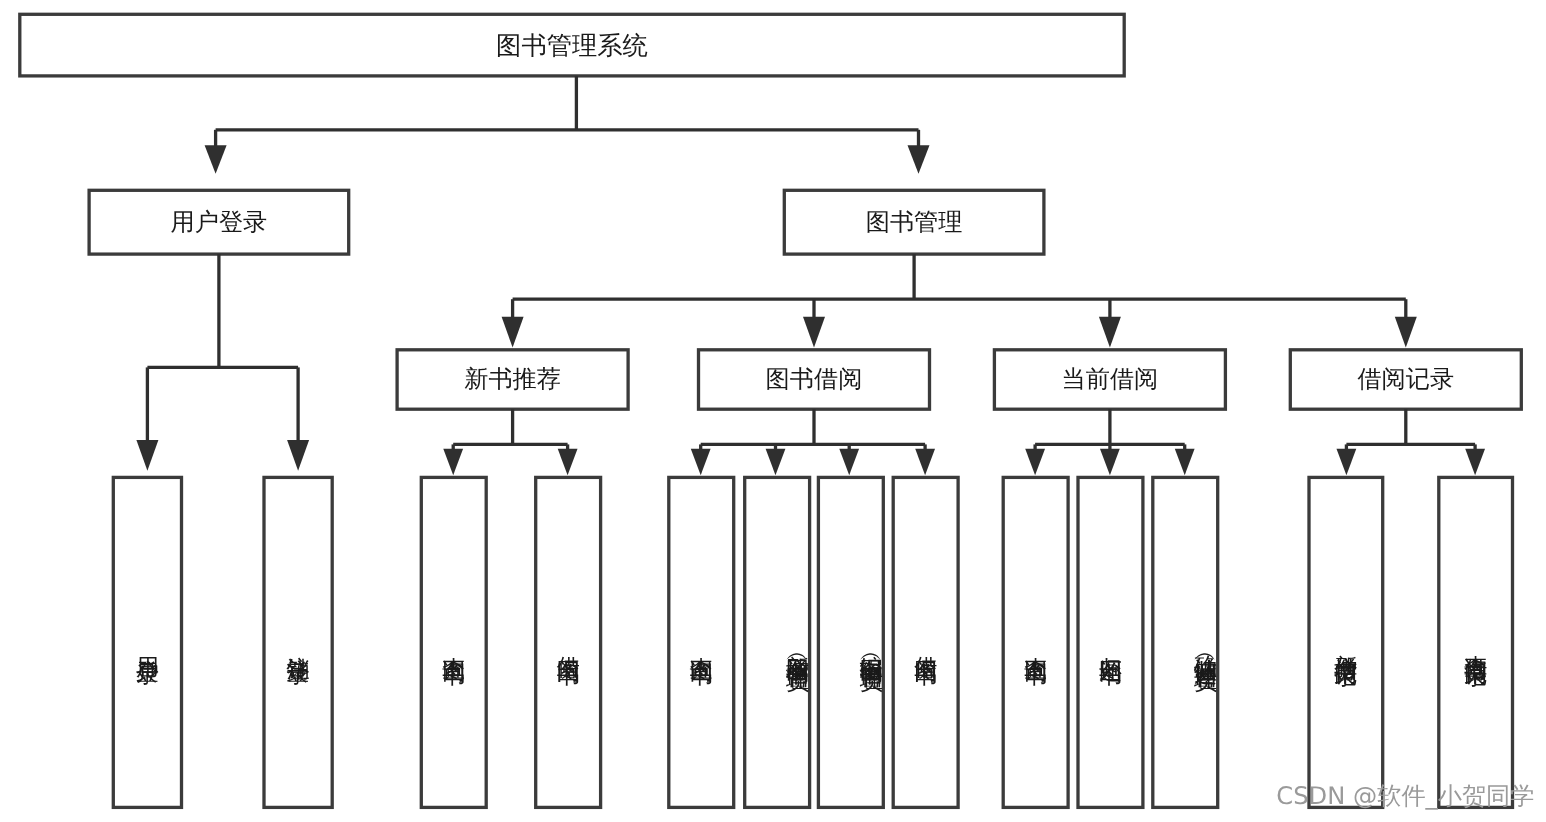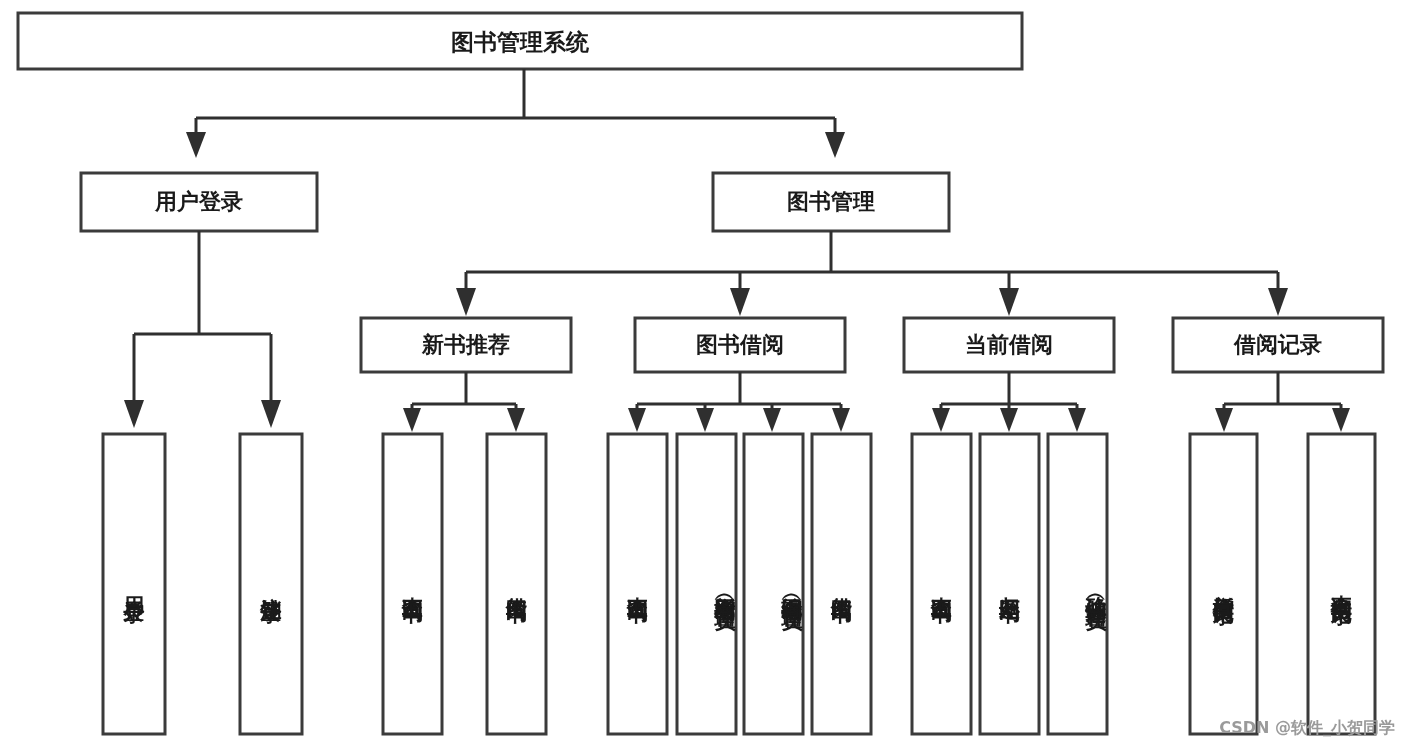--- a/index.html
+++ b/index.html
@@ -9,21 +9,20 @@
   }
   body {
     font-family: "DejaVu Sans", "Liberation Sans", sans-serif;
   }
   #diagram-root {
     position: relative;
     width: 1405px;
     height: 747px;
     background: #ffffff;
     overflow: hidden;
-    font-weight: bold;
   }
   svg#flow-svg {
     position: absolute;
     left: 0;
     top: 0;
     width: 1405px;
     height: 747px;
   }
   .node-box {
     fill: #ffffff;
@@ -67,21 +66,21 @@
     letter-spacing: 2px;
     color: #1a1a1a;
     pointer-events: none;
     white-space: nowrap;
   }
   .watermark {
     position: absolute;
     right: 10px;
     bottom: 8px;
     font-family: "DejaVu Sans", "Liberation Sans", sans-serif;
-    font-size: 16px;
+    font-size: 22px;
     color: #9a9a9a;
     white-space: nowrap;
   }
 </style>
 </head>
 <body>
 
 <div id="diagram-root">
 
   <svg id="flow-svg" viewBox="0 0 1405 747">

